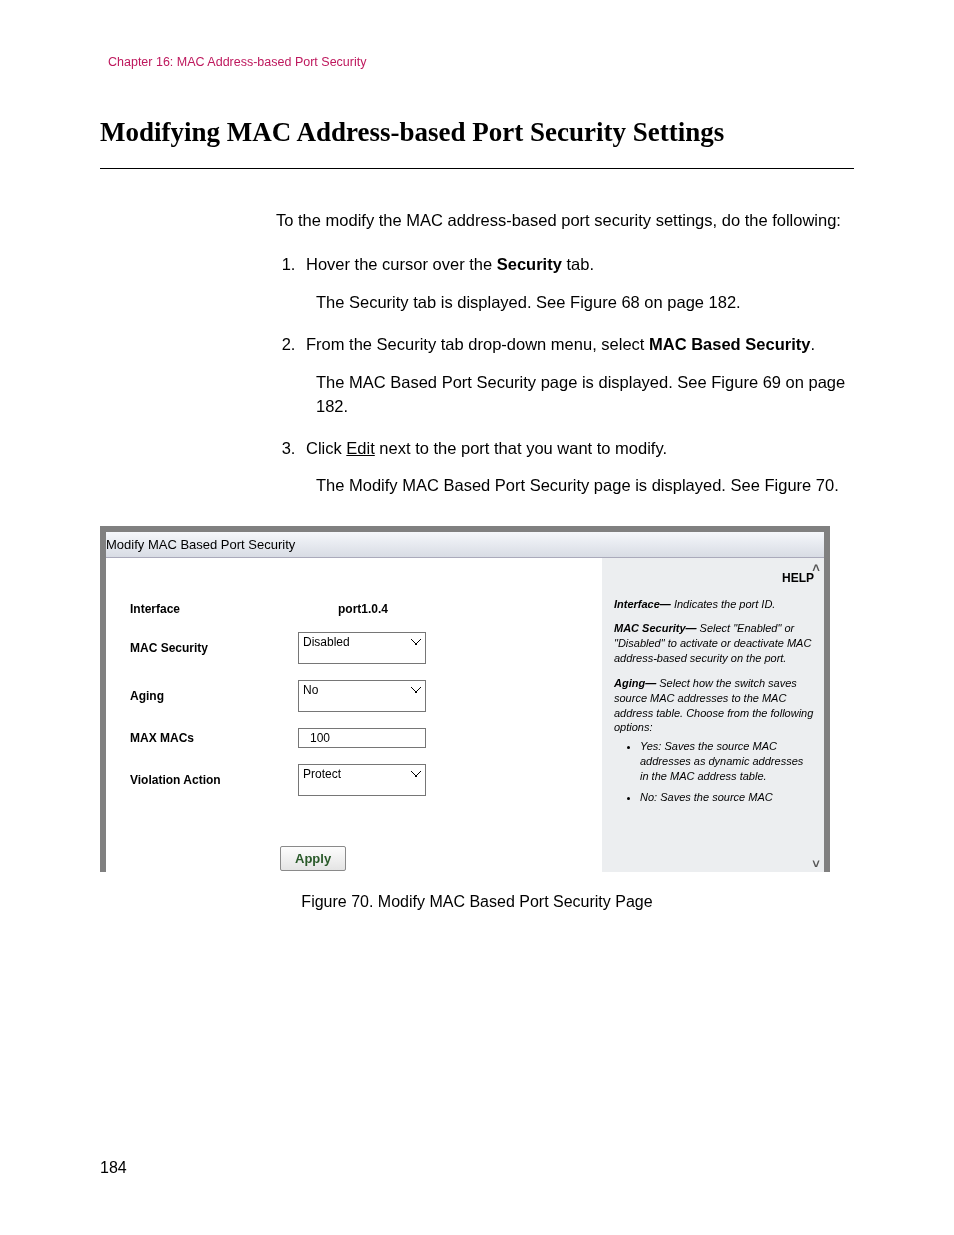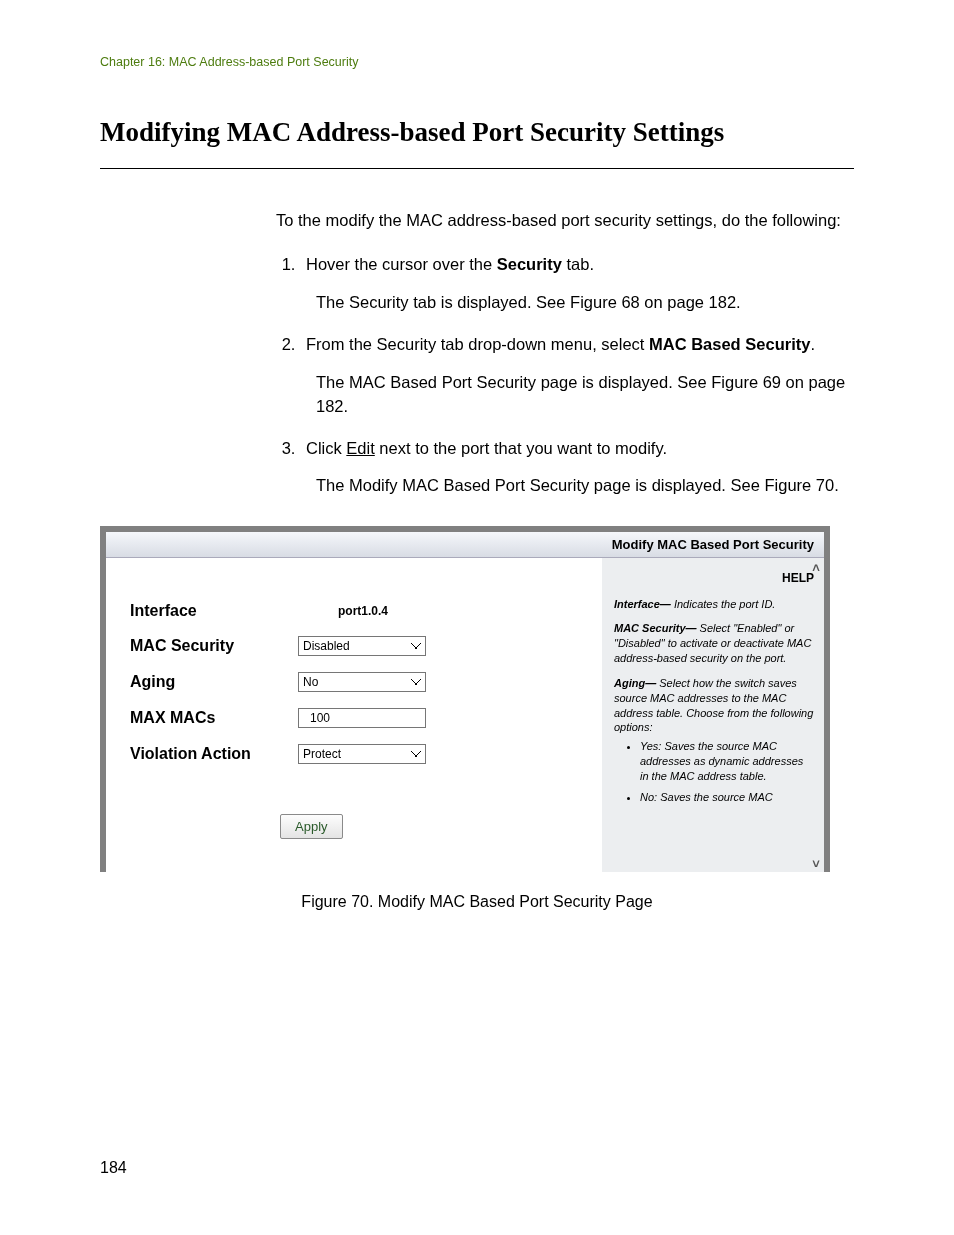--- a/index.html
+++ b/index.html
@@ -11,22 +11,23 @@
   }
   .page {
     width: 954px;
     height: 1235px;
     position: relative;
     box-sizing: border-box;
     padding: 55px 100px 0 100px;
   }
   .chapter-header {
     font-size: 12.5px;
-    color: #4d7c0f;
+    color: #be185d;
     margin-bottom: 48px;
+    margin-left: 8px;
   }
   .section-title {
     font-family: "Times New Roman", Times, serif;
     font-size: 27px;
     font-weight: bold;
     border-bottom: 1.5px solid #000;
     padding-bottom: 20px;
     margin: 0 0 40px 0;
   }
   .body-col {
@@ -66,52 +67,51 @@
     color: #000;
     width: 730px;
     height: 346px;
     box-sizing: border-box;
     overflow: hidden;
     position: relative;
   }
   .panel-title {
     background: linear-gradient(#f5f7fb,#d8dce4);
     border-bottom: 1px solid #aab;
-    font-weight: bold;
+    font-weight: normal;
     font-size: 13px;
-    padding: 5px 10px;
-    text-align: right;
+    padding: 5px 0;
   }
   .panel-body {
     display: flex;
     height: calc(100% - 26px);
   }
   .form-col {
     flex: 1;
     padding: 44px 24px 0 24px;
     position: relative;
   }
   .form-row {
     display: flex;
     align-items: center;
     margin-bottom: 16px;
   }
   .form-label {
     width: 168px;
     font-weight: bold;
-    font-size: 16px;
+    font-size: 12px;
   }
   .form-value {
     font-weight: bold;
     font-size: 12px;
     padding-left: 40px;
   }
   .sel {
     width: 128px;
-    height: 20px;
+    height: 32px;
     border: 1px solid #767676;
     background: #fff;
     padding: 0 18px 0 4px;
     font-size: 12px;
     line-height: 18px;
     position: relative;
     box-sizing: border-box;
   }
   .sel::after {
     content: "";
@@ -139,20 +139,21 @@
     margin-top: 34px;
     margin-left: 150px;
     border: 1px solid #8a8a8a;
     background: linear-gradient(#fdfdfd,#e4e4e4);
     color: #2a5a2a;
     font-size: 13px;
     padding: 4px 14px;
     border-radius: 2px;
     cursor: pointer;
     display: inline-block;
+    font-weight: bold;
   }
   .help-col {
     width: 222px;
     background: #eceef0;
     padding: 12px 10px 0 12px;
     font-size: 11px;
     line-height: 1.35;
     box-sizing: border-box;
     overflow: hidden;
     position: relative;

